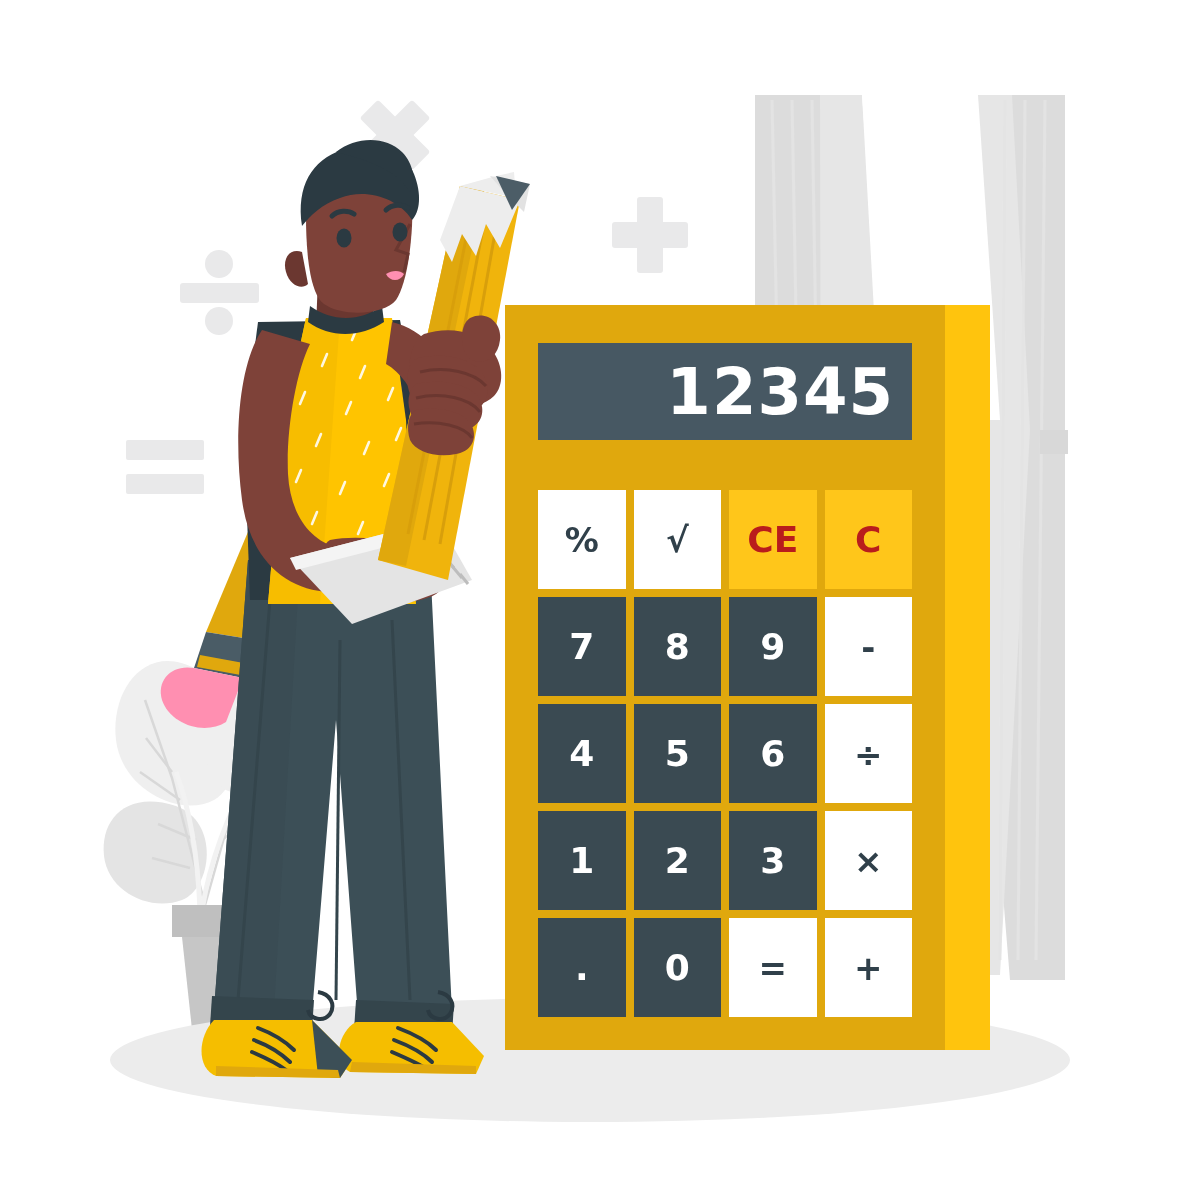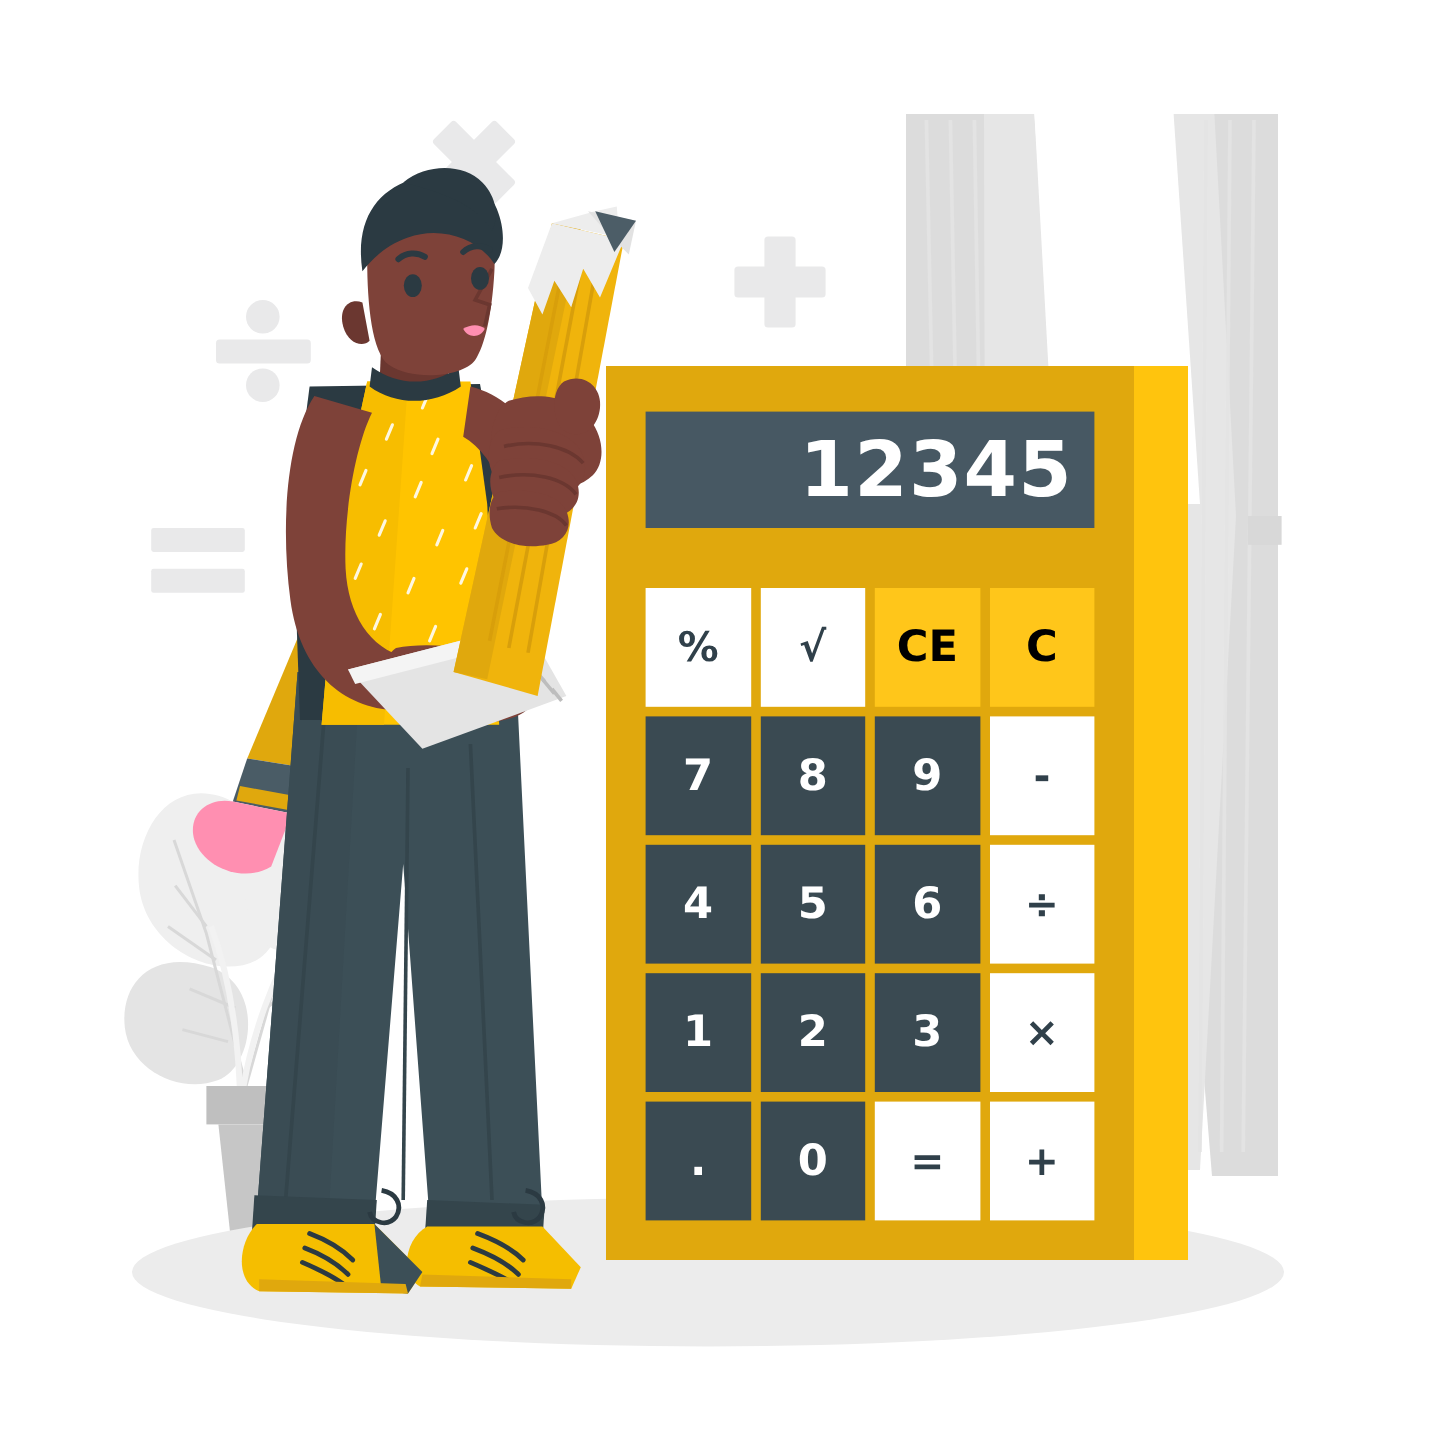--- a/index.html
+++ b/index.html
@@ -85,21 +85,21 @@
     align-items: center;
     justify-content: center;
     font-size: 36px;
     font-weight: bold;
     line-height: 1;
     font-family: "DejaVu Sans", sans-serif;
     user-select: none;
   }
   .key.dark  { background: #3A4A52; color: #ffffff; }
   .key.white { background: #ffffff; color: #30404A; }
-  .key.amber { background: #FFC61A; color: #000000; }
+  .key.amber { background: #FFC61A; color: #b91c1c; }
   .key.op    { font-size: 34px; }
 </style>
 </head>
 <body>
 
 <div id="scene">
 
   <svg class="layer" viewBox="0 0 1200 1200">
 
     <g>

